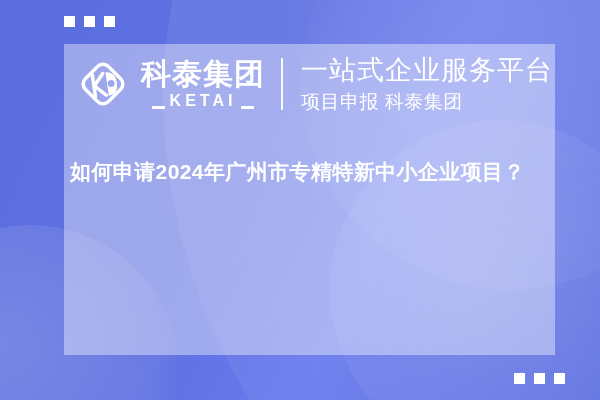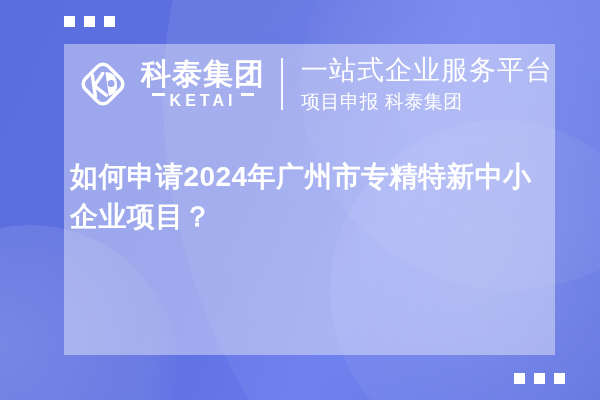--- a/index.html
+++ b/index.html
@@ -103,21 +103,21 @@
   #brand-cn {
     color: #ffffff;
     font-size: 30px;
     font-weight: 700;
     line-height: 1.02;
     letter-spacing: 1px;
     white-space: nowrap;
   }
   #brand-en-row {
     display: flex;
-    align-items: flex-start;
+    align-items: flex-end;
     gap: 5px;
     margin-top: 3px;
   }
   .rule {
     display: block;
     width: 13px;
     height: 3px;
     background: #ffffff;
   }
   #brand-en {
@@ -160,21 +160,21 @@
     white-space: nowrap;
   }
 
   
   #headline {
     position: absolute;
     left: 70px;
     top: 157px;
     width: 480px;
     color: #ffffff;
-    font-size: 28px;
+    font-size: 21px;
     font-weight: 700;
     line-height: 1.42;
     letter-spacing: 0.4px;
   }
 </style>
 </head>
 <body>
 
 <div id="banner">
 

